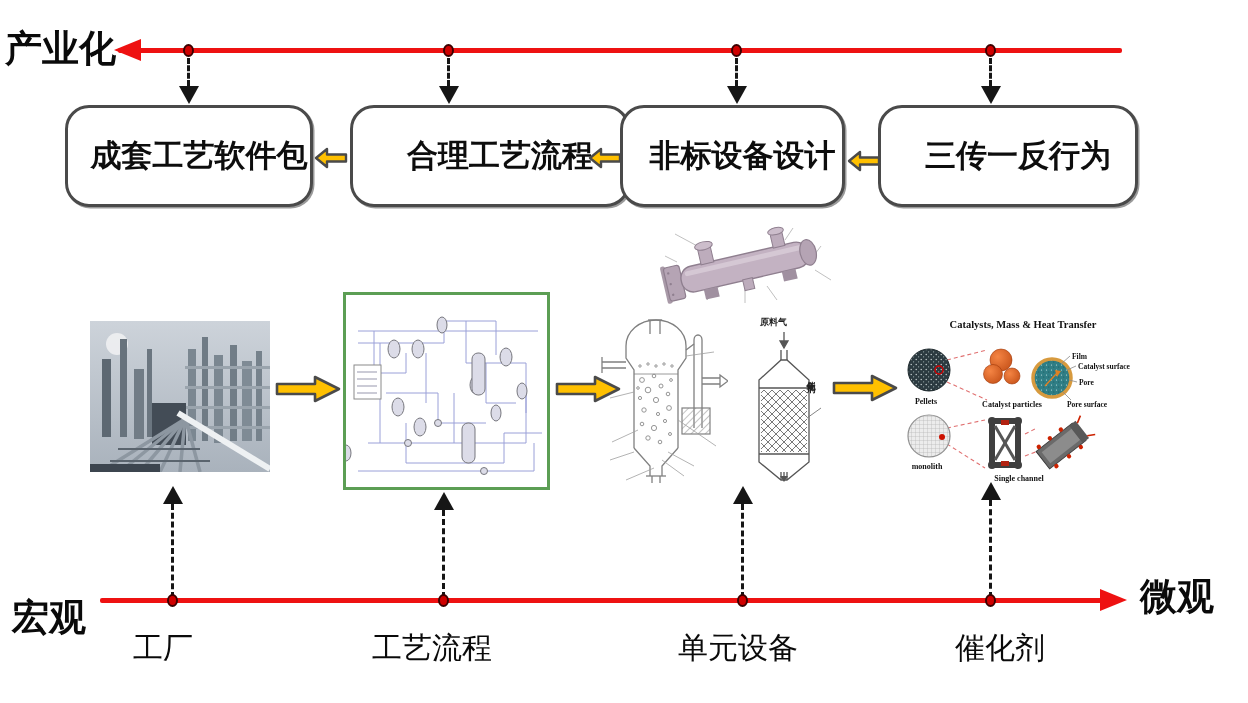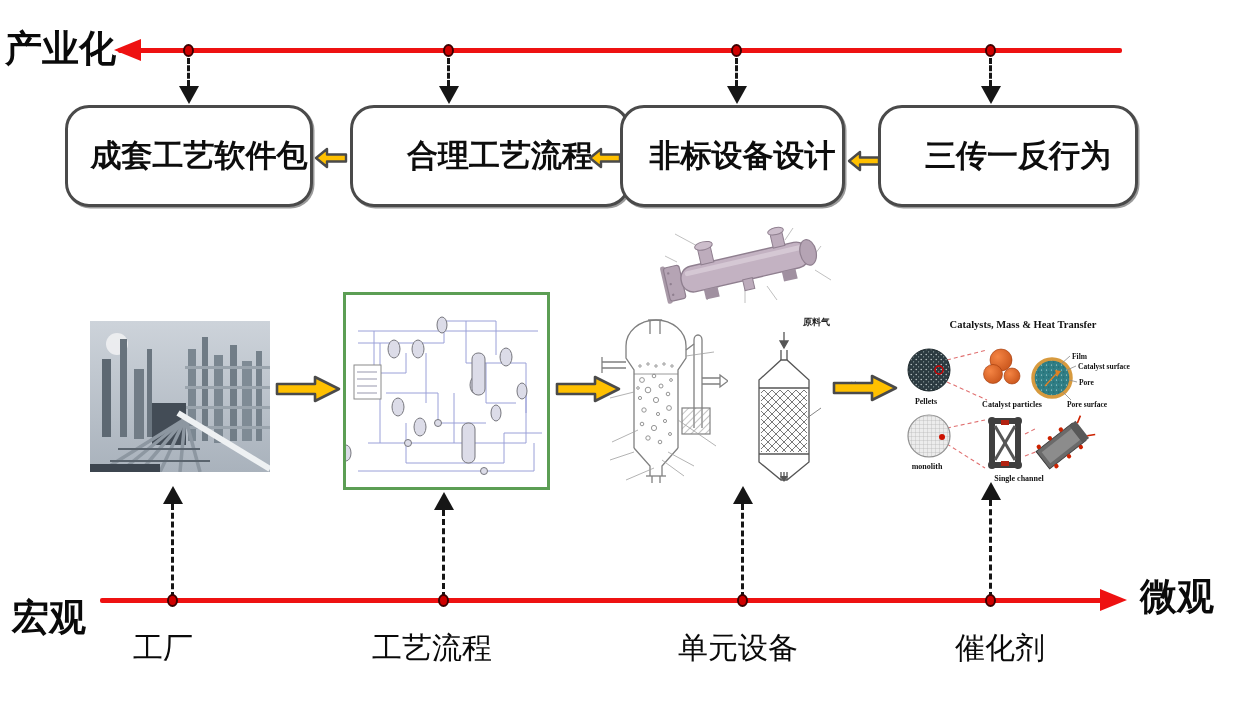--- a/index.html
+++ b/index.html
@@ -21,21 +21,21 @@
             border-right:10px solid transparent;border-top:18px solid #161616;}
   .tri-up{position:absolute;width:0;height:0;border-left:10px solid transparent;
           border-right:10px solid transparent;border-bottom:18px solid #161616;}
   
   .flowbox{position:absolute;box-sizing:border-box;height:102px;border:3px solid #4a4a4a;
            border-radius:24px;background:#fff;display:flex;align-items:center;justify-content:center;
            font-size:31px;font-weight:700;color:#0d0d0d;box-shadow:1.5px 1.5px 0 #9a9a9a;padding-left:20px;}
   .bottom-cat{position:absolute;top:628px;font-size:30px;font-weight:400;color:#0a0a0a;
               text-align:center;width:170px;}
   .pfd-frame{position:absolute;box-sizing:border-box;border:3px solid #5c9e54;background:#fff;}
-  .tinylabel{position:absolute;font-size:10px;font-weight:700;color:#222;line-height:1;margin-left:43px;}
+  .tinylabel{position:absolute;font-size:10px;font-weight:700;color:#222;line-height:1;}
   .vert{writing-mode:vertical-rl;text-orientation:upright;letter-spacing:1px;}
 </style>
 </head>
 <body>
 
 <div class="canvas">
 
   <div class="axis-hline" style="left:118px;top:48px;width:1004px;"></div>
   <div class="ah-left" style="left:114px;top:39px;"></div>
   <div class="axis-endlabel" style="left:5px;top:30px;">产业化</div>

